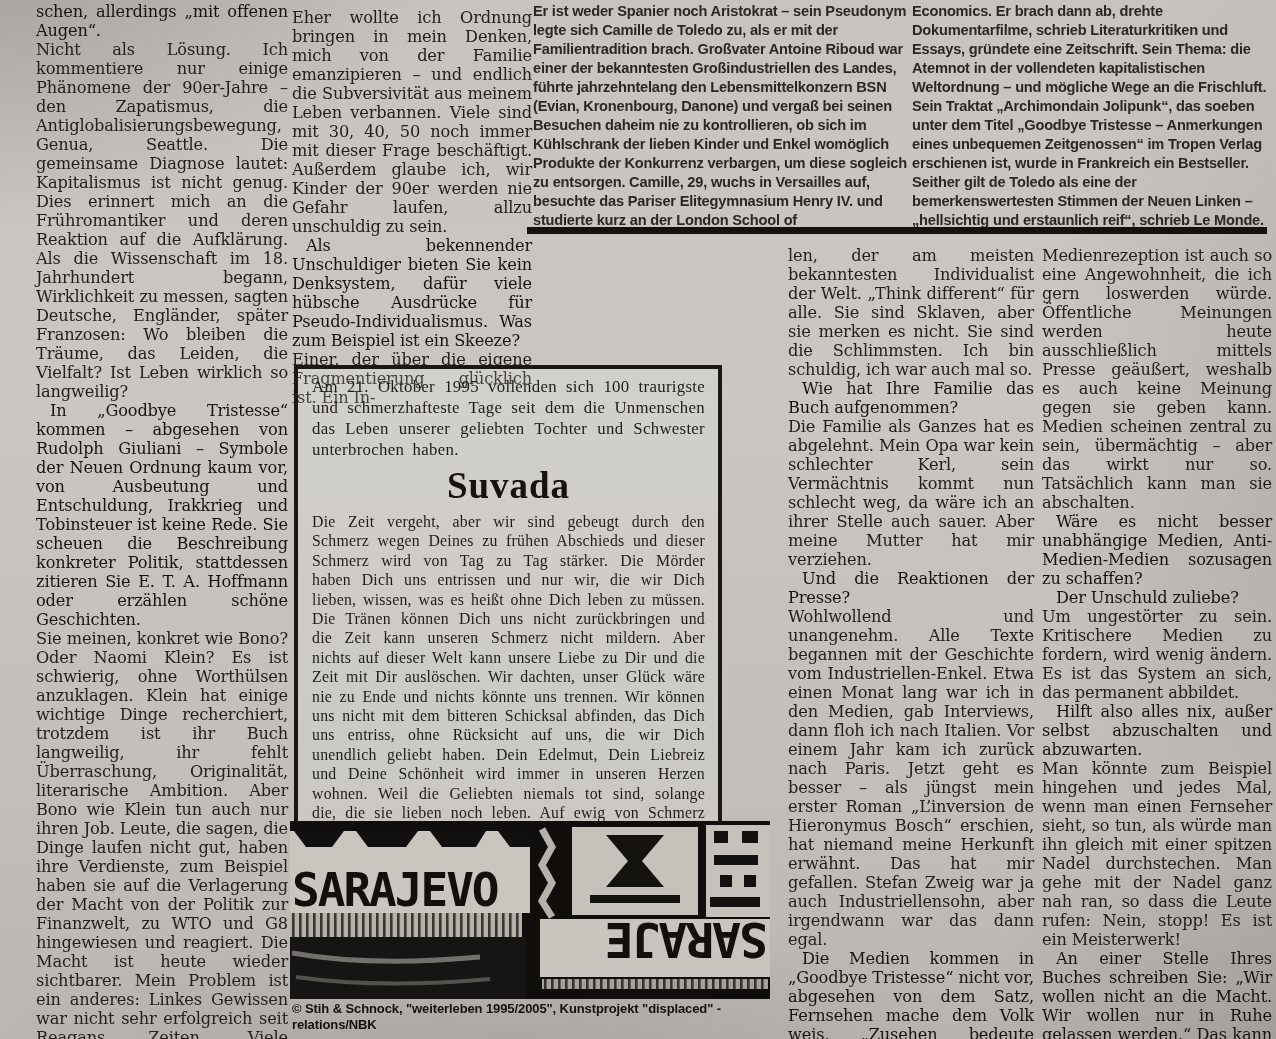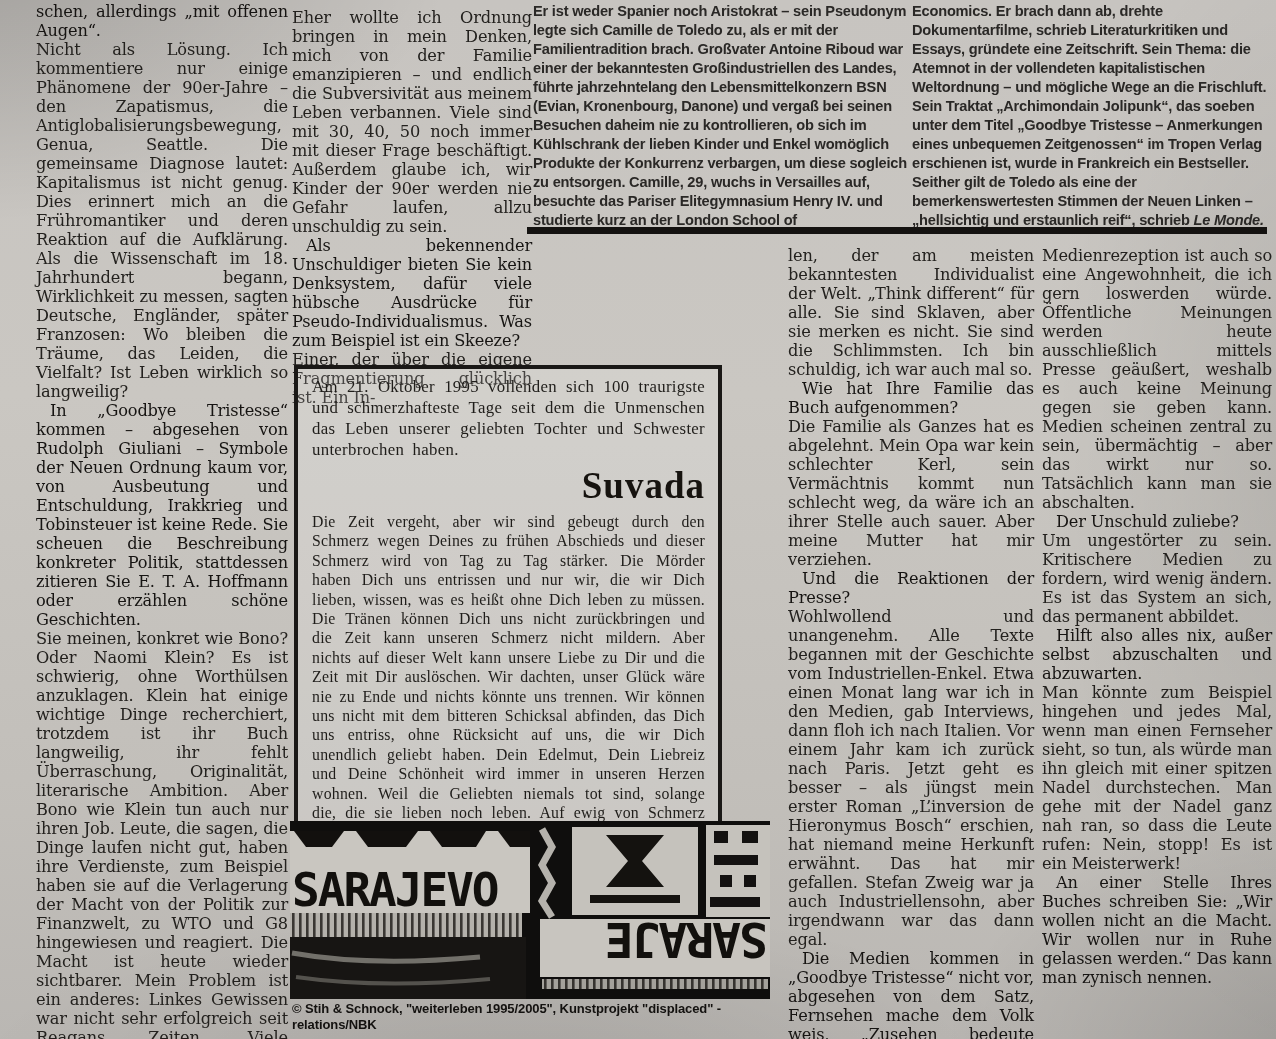--- a/index.html
+++ b/index.html
@@ -26,35 +26,35 @@
   #col4{left:788px;top:246px;width:246px;}
   #col5{left:1042px;top:246px;width:230px;}
   .intro{
     position:absolute;top:2px;
     font-family:"Liberation Sans",sans-serif;font-weight:bold;
     font-size:14.6px;line-height:19px;letter-spacing:-0.2px;
     color:#2a2826;text-align:left;
   }
   #intro-left{left:533px;width:374px;}
   #intro-right{left:912px;width:360px;}
-  #intro-right .cite{font-style:italic;margin-top:24px;}
+  #intro-right .cite{margin-top:24px;}
   .rule{position:absolute;left:527px;top:227px;width:740px;height:7px;background:#141210;}
   .memorial{
     position:absolute;left:294px;top:365px;width:428px;height:470px;
     border:4px solid #1a1816;box-sizing:border-box;
     background:rgba(255,255,252,0.16);
     padding:7px 13px 6px 14px;
     font-family:Liberation Serif, serif;
   }
   .memorial-intro{
     margin:0;font-size:16.8px;line-height:21px;text-align:justify;
     word-spacing:4px;letter-spacing:0.3px;color:#1f1d1a;
   }
   .memorial-title{
-    margin:4px 0 5px 0;text-align:right;font-size:37px;font-weight:bold;
+    margin:4px 0 5px 0;text-align:center;font-size:37px;font-weight:bold;
     letter-spacing:1px;color:#16130f;
   }
   .memorial-body{
     margin:0;font-size:15.8px;line-height:19.4px;text-align:justify;
     word-spacing:2.5px;letter-spacing:0.25px;color:#1f1d1a;
   }
   .photo{position:absolute;left:290px;top:821px;width:480px;height:178px;display:block;}
   .caption{
     position:absolute;left:292px;top:1001px;width:478px;
     font-family:"Liberation Sans",sans-serif;font-weight:bold;
@@ -93,20 +93,21 @@
     <p class="a">len, der am meisten bekanntesten Individualist der Welt. „Think different“ für alle. Sie sind Sklaven, aber sie merken es nicht. Sie sind die Schlimmsten. Ich bin schuldig, ich war auch mal so.</p>
     <p class="q">Wie hat Ihre Familie das Buch aufgenommen?</p>
     <p class="a">Die Familie als Ganzes hat es abgelehnt. Mein Opa war kein schlechter Kerl, sein Vermächtnis kommt nun schlecht weg, da wäre ich an ihrer Stelle auch sauer. Aber meine Mutter hat mir verziehen.</p>
     <p class="q">Und die Reaktionen der Presse?</p>
     <p class="a">Wohlwollend und unangenehm. Alle Texte begannen mit der Geschichte vom Industriellen-Enkel. Etwa einen Monat lang war ich in den Medien, gab Interviews, dann floh ich nach Italien. Vor einem Jahr kam ich zurück nach Paris. Jetzt geht es besser – als jüngst mein erster Roman „L’inversion de Hieronymus Bosch“ erschien, hat niemand meine Herkunft erwähnt. Das hat mir gefallen. Stefan Zweig war ja auch Industriellensohn, aber irgendwann war das dann egal.</p>
     <p class="q">Die Medien kommen in „Goodbye Tristesse“ nicht vor, abgesehen von dem Satz, Fernsehen mache dem Volk weis, „Zusehen bedeute Mitmachen.“ Wollen Sie über Medien lieber nicht nachdenken?</p>
   </section>
 
   <section class="col body-type" id="col5">
     <p class="a">Medienrezeption ist auch so eine Angewohnheit, die ich gern loswerden würde. Öffentliche Meinungen werden heute ausschließlich mittels Presse geäußert, weshalb es auch keine Meinung gegen sie geben kann. Medien scheinen zentral zu sein, übermächtig – aber das wirkt nur so. Tatsächlich kann man sie abschalten.</p>
+    <p class="q">Wäre es nicht besser unabhängige Medien, Anti-Medien-Medien sozusagen zu schaffen?</p>
     <p class="q">Der Unschuld zuliebe?</p>
     <p class="a">Um ungestörter zu sein. Kritischere Medien zu fordern, wird wenig ändern. Es ist das System an sich, das permanent abbildet.</p>
     <p class="q">Hilft also alles nix, außer selbst abzuschalten und abzuwarten.</p>
     <p class="a">Man könnte zum Beispiel hingehen und jedes Mal, wenn man einen Fernseher sieht, so tun, als würde man ihn gleich mit einer spitzen Nadel durchstechen. Man gehe mit der Nadel ganz nah ran, so dass die Leute rufen: Nein, stopp! Es ist ein Meisterwerk!</p>
     <p class="q">An einer Stelle Ihres Buches schreiben Sie: „Wir wollen nicht an die Macht. Wir wollen nur in Ruhe gelassen werden.“ Das kann man zynisch nennen.</p>
 
   </section>
 
   <aside class="memorial">
     <p class="memorial-intro">Am 21. Oktober 1995 vollenden sich 100 traurigste und schmerzhafteste Tage seit dem die Unmenschen das Leben unserer geliebten Tochter und Schwester unterbrochen haben.</p>

